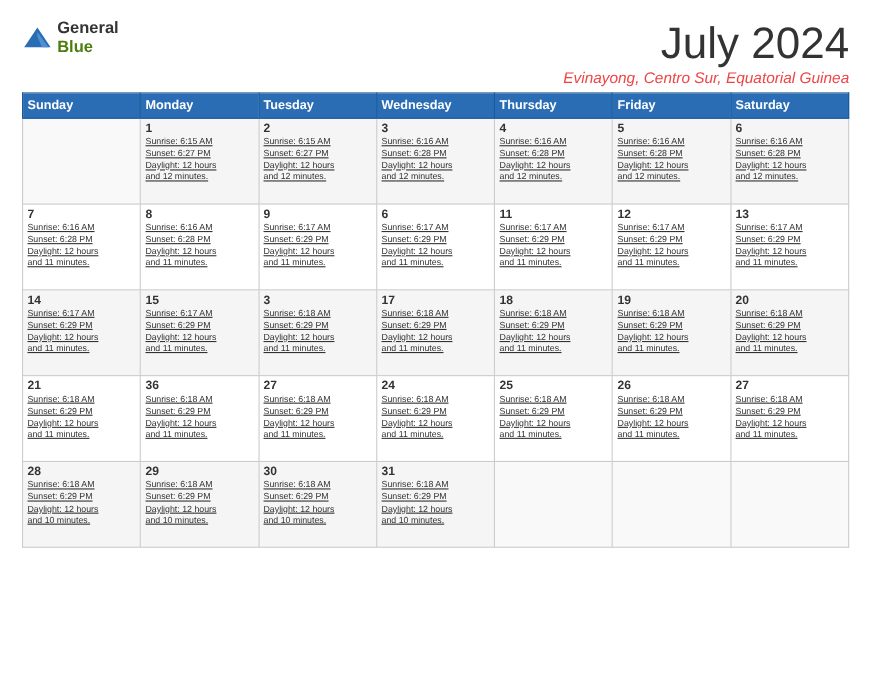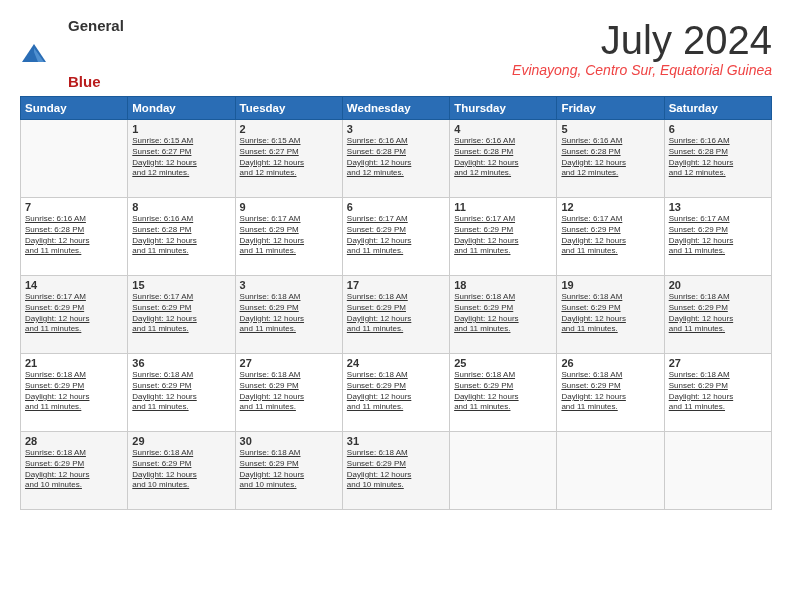--- a/index.html
+++ b/index.html
@@ -17,38 +17,37 @@
     }
     .header {
       display: flex;
       justify-content: space-between;
       align-items: flex-start;
       margin-bottom: 6px;
     }
     .logo {
       display: flex;
       align-items: center;
-      gap: 20px;
+      gap: 4px;
       justify-content: flex-end;
     }
     .logo-text {
       display: flex;
       flex-direction: column;
       line-height: 1.1;
     }
     .logo-general {
       font-size: 15px;
       font-weight: bold;
       color: #333;
     }
     .logo-blue {
       font-size: 15px;
       font-weight: bold;
-      color: #b91c1c;
-      margin-top: 39px;
+      color: #4d7c0f;
     }
     .logo-icon {
       width: 28px;
       height: 28px;
     }
     .title-section {
       text-align: right;
     }
     .month-title {
       font-size: 40px;

